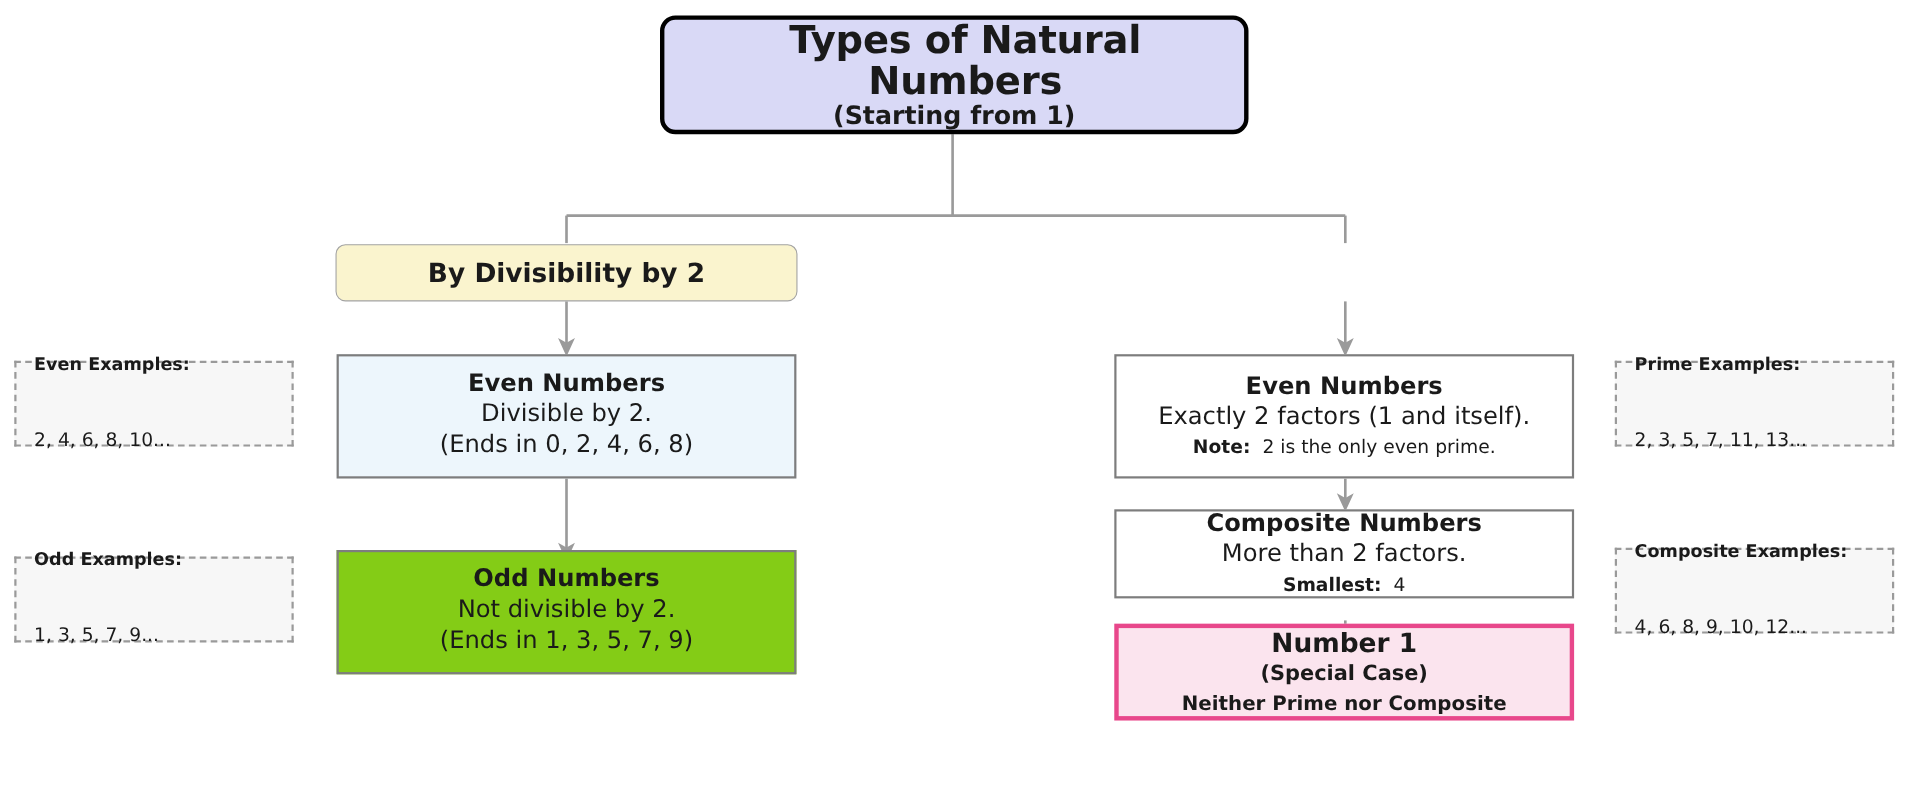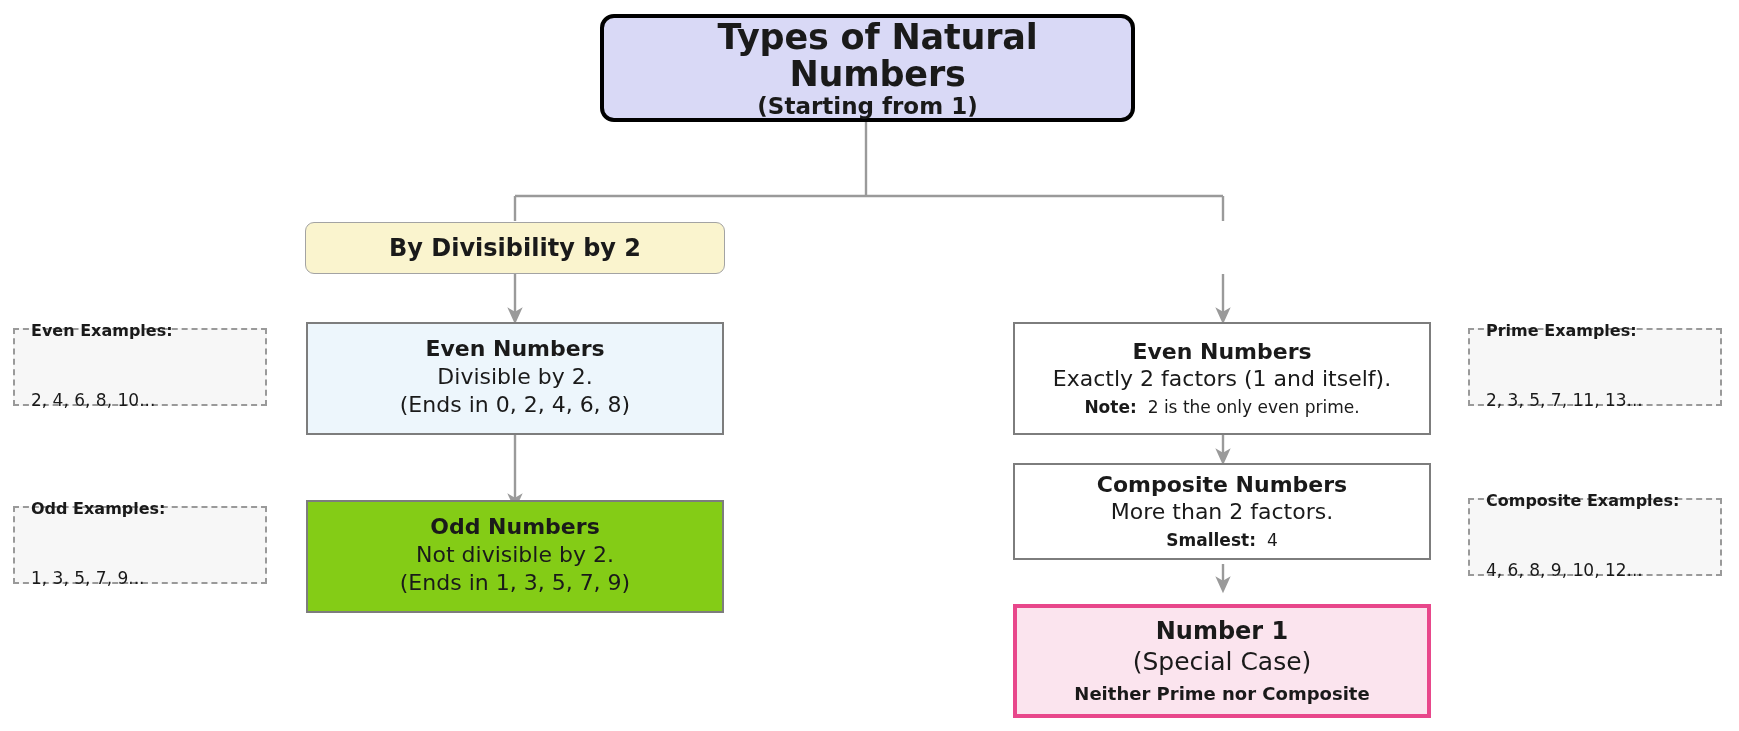--- a/index.html
+++ b/index.html
@@ -106,30 +106,30 @@
   }
   #node-odd {
     left: 306px; top: 500px; width: 418px; height: 113px;
     background: #84cc16;
   }
   #node-prime {
     left: 1013px; top: 322px; width: 418px; height: 113px;
     background: #ffffff;
   }
   #node-composite {
-    left: 1013px; top: 463px; width: 418px; height: 97px;
+    left: 1013px; top: 463px; width: 418px; height: 81px;
     background: #ffffff;
   }
   #node-one {
-    left: 1013px; top: 604px; width: 418px; height: 114px;
+    left: 1013px; top: 567px; width: 418px; height: 88px;
     background: #fbe4ee;
     border: 4px solid #e8478b;
   }
   #node-one .title { font-size: 24px; }
-  #node-one .line { font-size: 25px; font-weight: normal; }
+  #node-one .line { font-size: 19px; font-weight: bold; }
   #node-one .small { font-size: 18px; font-weight: bold; margin-top: 5px; }
 
   
   .node-note {
     border: 2px dashed #9a9a9a;
     background: #f7f7f7;
     align-items: flex-start;
     padding: 10px 16px 12px;
     gap: 48px;
   }

